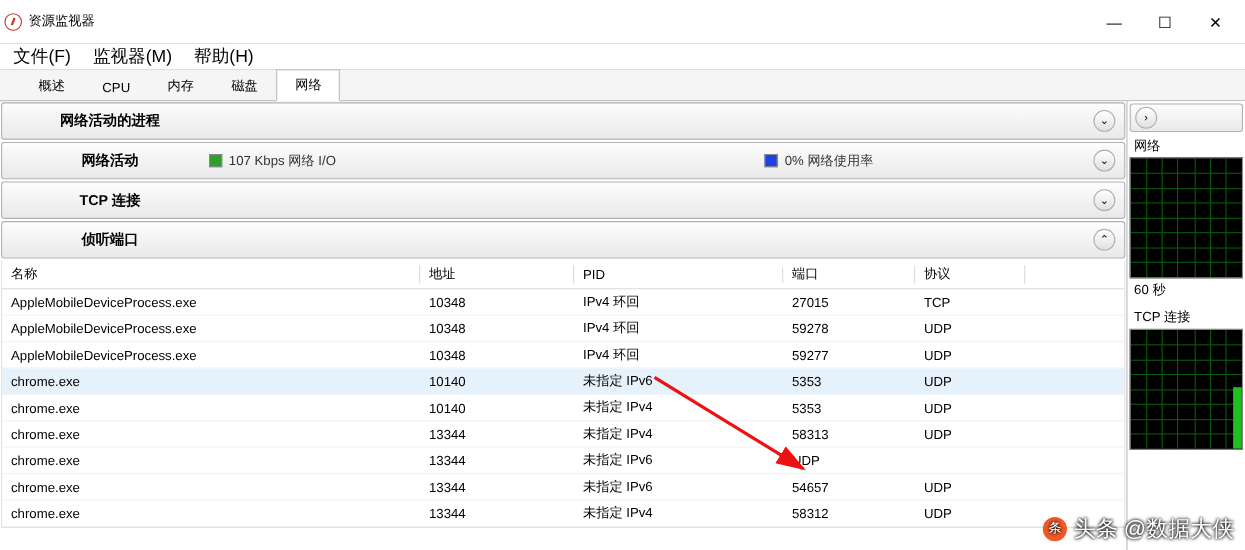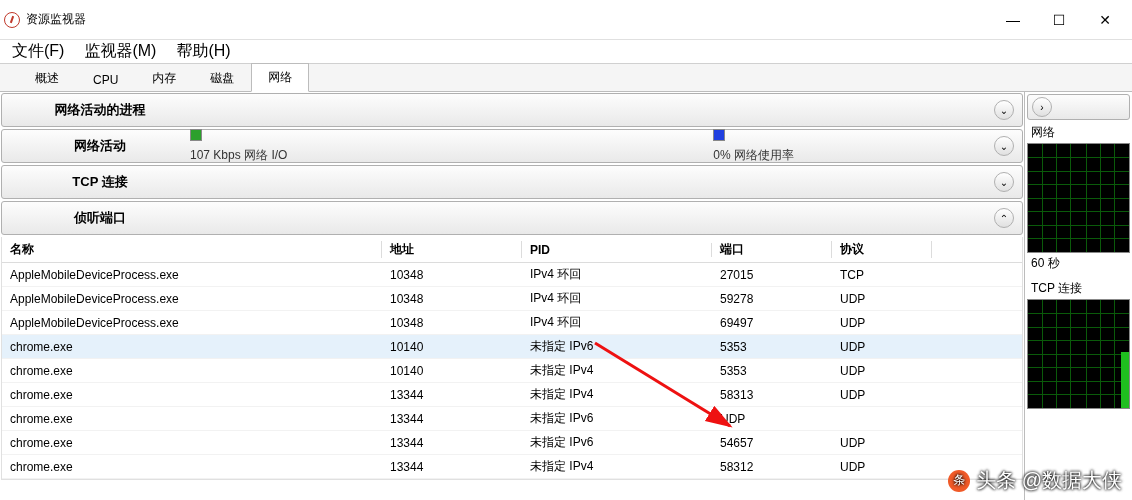--- a/index.html
+++ b/index.html
@@ -96,25 +96,25 @@
   border-radius: 3px;
   display: flex;
   align-items: center;
   padding: 0 8px;
   margin-bottom: 2px;
   font-size: 13px;
 }
 .section-header .sh-title { font-weight: bold; min-width: 180px; text-align: center; }
 .section-header .sh-stat {
   display: flex;
+  align-items: center;
   gap: 6px;
   margin-right: 80px;
   font-size: 12px;
   color: #333;
-  flex-direction: column;
 }
 .sh-swatch { width: 12px; height: 12px; border: 1px solid #888; }
 .sh-swatch.green { background: #2ca02c; }
 .sh-swatch.blue  { background: #2040e0; }
 .sh-spacer { flex: 1; }
 .sh-chevron {
   width: 20px; height: 20px;
   border: 1px solid #b0b0b0;
   border-radius: 50%;
   background: linear-gradient(#fff, #e0e0e0);
@@ -122,21 +122,21 @@
   font-size: 10px;
 }
 .table { border: 1px solid #e0e0e0; border-top: none; }
 .thead, .trow {
   display: grid;
   grid-template-columns: 380px 140px 190px 120px 100px 1fr;
   align-items: center;
   min-height: 24px;
   font-size: 12px;
 }
-.thead { background: #fff; border-bottom: 1px solid #dcdcdc; font-weight: bold; }
+.thead { background: #fff; border-bottom: 1px solid #dcdcdc; }
 .th { padding: 4px 8px; position: relative; }
 .th::after {
   content: "";
   position: absolute;
   right: 0; top: 4px; bottom: 4px;
   width: 1px; background: #dcdcdc;
 }
 .trow { border-bottom: 1px solid #f2f2f2; }
 .trow.sel { background: #e5f1fb; }
 .td { padding: 3px 8px; white-space: nowrap; overflow: hidden; }
@@ -297,21 +297,21 @@
               <div class="td">10348</div>
               <div class="td">IPv4 环回</div>
               <div class="td">59278</div>
               <div class="td">UDP</div>
               <div class="td"></div>
             </div>
             <div class="trow">
               <div class="td">AppleMobileDeviceProcess.exe</div>
               <div class="td">10348</div>
               <div class="td">IPv4 环回</div>
-              <div class="td">69497</div>
+              <div class="td">59277</div>
               <div class="td">UDP</div>
               <div class="td"></div>
             </div>
             <div class="trow sel">
               <div class="td">chrome.exe</div>
               <div class="td">10140</div>
               <div class="td">未指定 IPv6</div>
               <div class="td">5353</div>
               <div class="td">UDP</div>
               <div class="td"></div>

